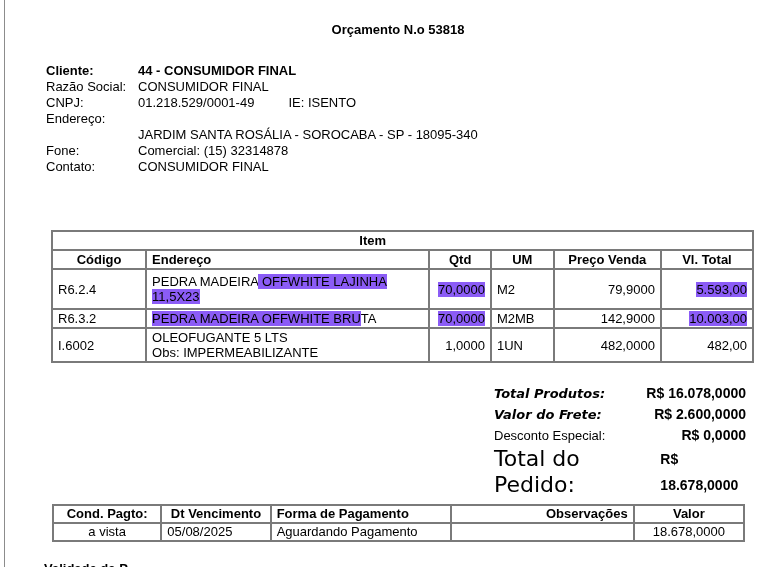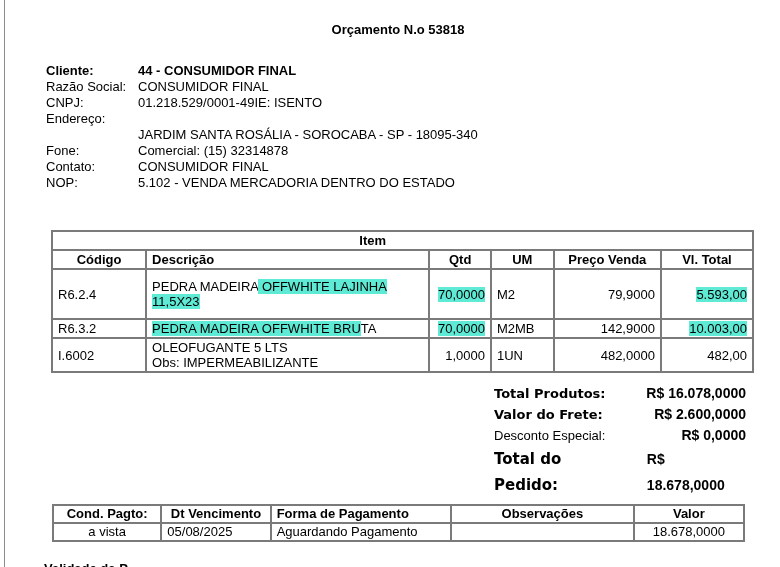--- a/index.html
+++ b/index.html
@@ -8,43 +8,43 @@
 
   .page-border { position: absolute; left: 4px; top: 0; width: 1px; height: 567px; background: #8c8c8c; }
 
   .title { position: absolute; left: 0; top: 22px; width: 796px; text-align: center; font-weight: bold; font-size: 13px; }
 
   .client-block { position: absolute; left: 46px; top: 63px; }
   .client-row { display: flex; height: 16px; line-height: 16px; }
   .client-label { width: 92px; }
   .client-value { }
   .bold { font-weight: bold; }
-  .ie { }
+  .ie { margin-left: 34px; }
 
   table { border-collapse: collapse; }
   .items { position: absolute; left: 51px; top: 230px; width: 703px; }
   .items td, .items th { border: 2px solid #7a7a7a; padding: 1px 5px; font-size: 13px; line-height: 15px; vertical-align: middle; }
   .items th { font-weight: bold; }
   .items .item-header { text-align: right; padding-right: 366px; height: 18px; }
   .c-code { width: 93px; }
   .c-desc { width: 280px; }
   .c-qtd { width: 61px; }
   .c-um { width: 62px; border-radius: 6px; }
   .c-preco { width: 106px; }
   .c-total { width: 91px; }
   .right { text-align: right; }
   .center { text-align: center; }
-  .hl { background: #5eead4; }
+  .hl { background: #8b5cf6; }
 
   .totals { position: absolute; left: 494px; top: 383px; width: 252px; }
   .tot-row { display: flex; justify-content: space-between; height: 21px; line-height: 21px; }
-  .tot-label-b { font-weight: bold; font-family: "DejaVu Sans", sans-serif; font-size: 13px; }
+  .tot-label-b { font-weight: bold; font-family: "DejaVu Sans", sans-serif; font-size: 13px; font-style: italic; }
   .tot-label { font-size: 13px; }
   .tot-val { font-weight: bold; font-size: 14px; padding-left: 17px; }
-  .tot-big { font-weight: bold; font-family: "DejaVu Sans", sans-serif; font-size: 15px; }
+  .tot-big { font-weight: normal; font-family: "DejaVu Sans", sans-serif; font-size: 22px; }
 
   .payment { position: absolute; left: 52px; top: 504px; width: 693px; }
   .payment td, .payment th { border: 2px solid #7a7a7a; padding: 0 5px; font-size: 13px; line-height: 16px; height: 18px; margin-left: 30px; }
   .payment th { font-weight: bold; }
 
   .validade { position: absolute; left: 44px; top: 561px; font-size: 13px; font-weight: bold; }
 </style>
 </head>
 <body>
 
@@ -74,40 +74,36 @@
     <span class="client-value">JARDIM SANTA ROSÁLIA - SOROCABA - SP - 18095-340</span>
   </div>
   <div class="client-row">
     <span class="client-label">Fone:</span>
     <span class="client-value">Comercial: (15) 32314878</span>
   </div>
   <div class="client-row">
     <span class="client-label">Contato:</span>
     <span class="client-value">CONSUMIDOR FINAL</span>
   </div>
-  <div class="client-row">
-    <span class="client-label">NOP:</span>
-    <span class="client-value">5.102 - VENDA MERCADORIA DENTRO DO ESTADO</span>
-  </div>
 </div>
 
 <table class="items">
   <tbody>
       <tr>
     <th colspan="6" class="item-header">Item</th>
   </tr>
   <tr>
     <th class="c-code center">Código</th>
-    <th class="c-desc" style="text-align:left">Descrição</th>
+    <th class="c-desc" style="text-align:left">Endereço</th>
     <th class="c-qtd center">Qtd</th>
     <th class="c-um center">UM</th>
     <th class="c-preco center">Preço Venda</th>
     <th class="c-total center">Vl. Total</th>
   </tr>
-  <tr style="height:50px">
+  <tr style="height:40px">
     <td>R6.2.4</td>
     <td>
       <span>PEDRA MADEIRA</span><span class="hl"> OFFWHITE LAJINHA</span><br>
       <span class="hl">11,5X23</span>
     </td>
     <td class="right"><span class="hl">70,0000</span></td>
     <td>M2</td>
     <td class="right">79,9000</td>
     <td class="right"><span class="hl">5.593,00</span></td>
   </tr>
@@ -151,21 +147,21 @@
     <span class="tot-val">R$ 18.678,0000</span>
   </div>
 </div>
 
 <table class="payment">
   <tbody>
       <tr>
     <th class="center" style="width:108px">Cond. Pagto:</th>
     <th class="center" style="width:109px">Dt Vencimento</th>
     <th style="width:180px;text-align:left">Forma de Pagamento</th>
-    <th style="width:182px;text-align:center">Observações</th>
+    <th style="width:182px;text-align:right">Observações</th>
     <th class="center" style="width:110px">Valor</th>
   </tr>
   <tr>
     <td class="center">a vista</td>
     <td>05/08/2025</td>
     <td>Aguardando Pagamento</td>
     <td></td>
     <td class="center">18.678,0000</td>
   </tr>
 </tbody>

